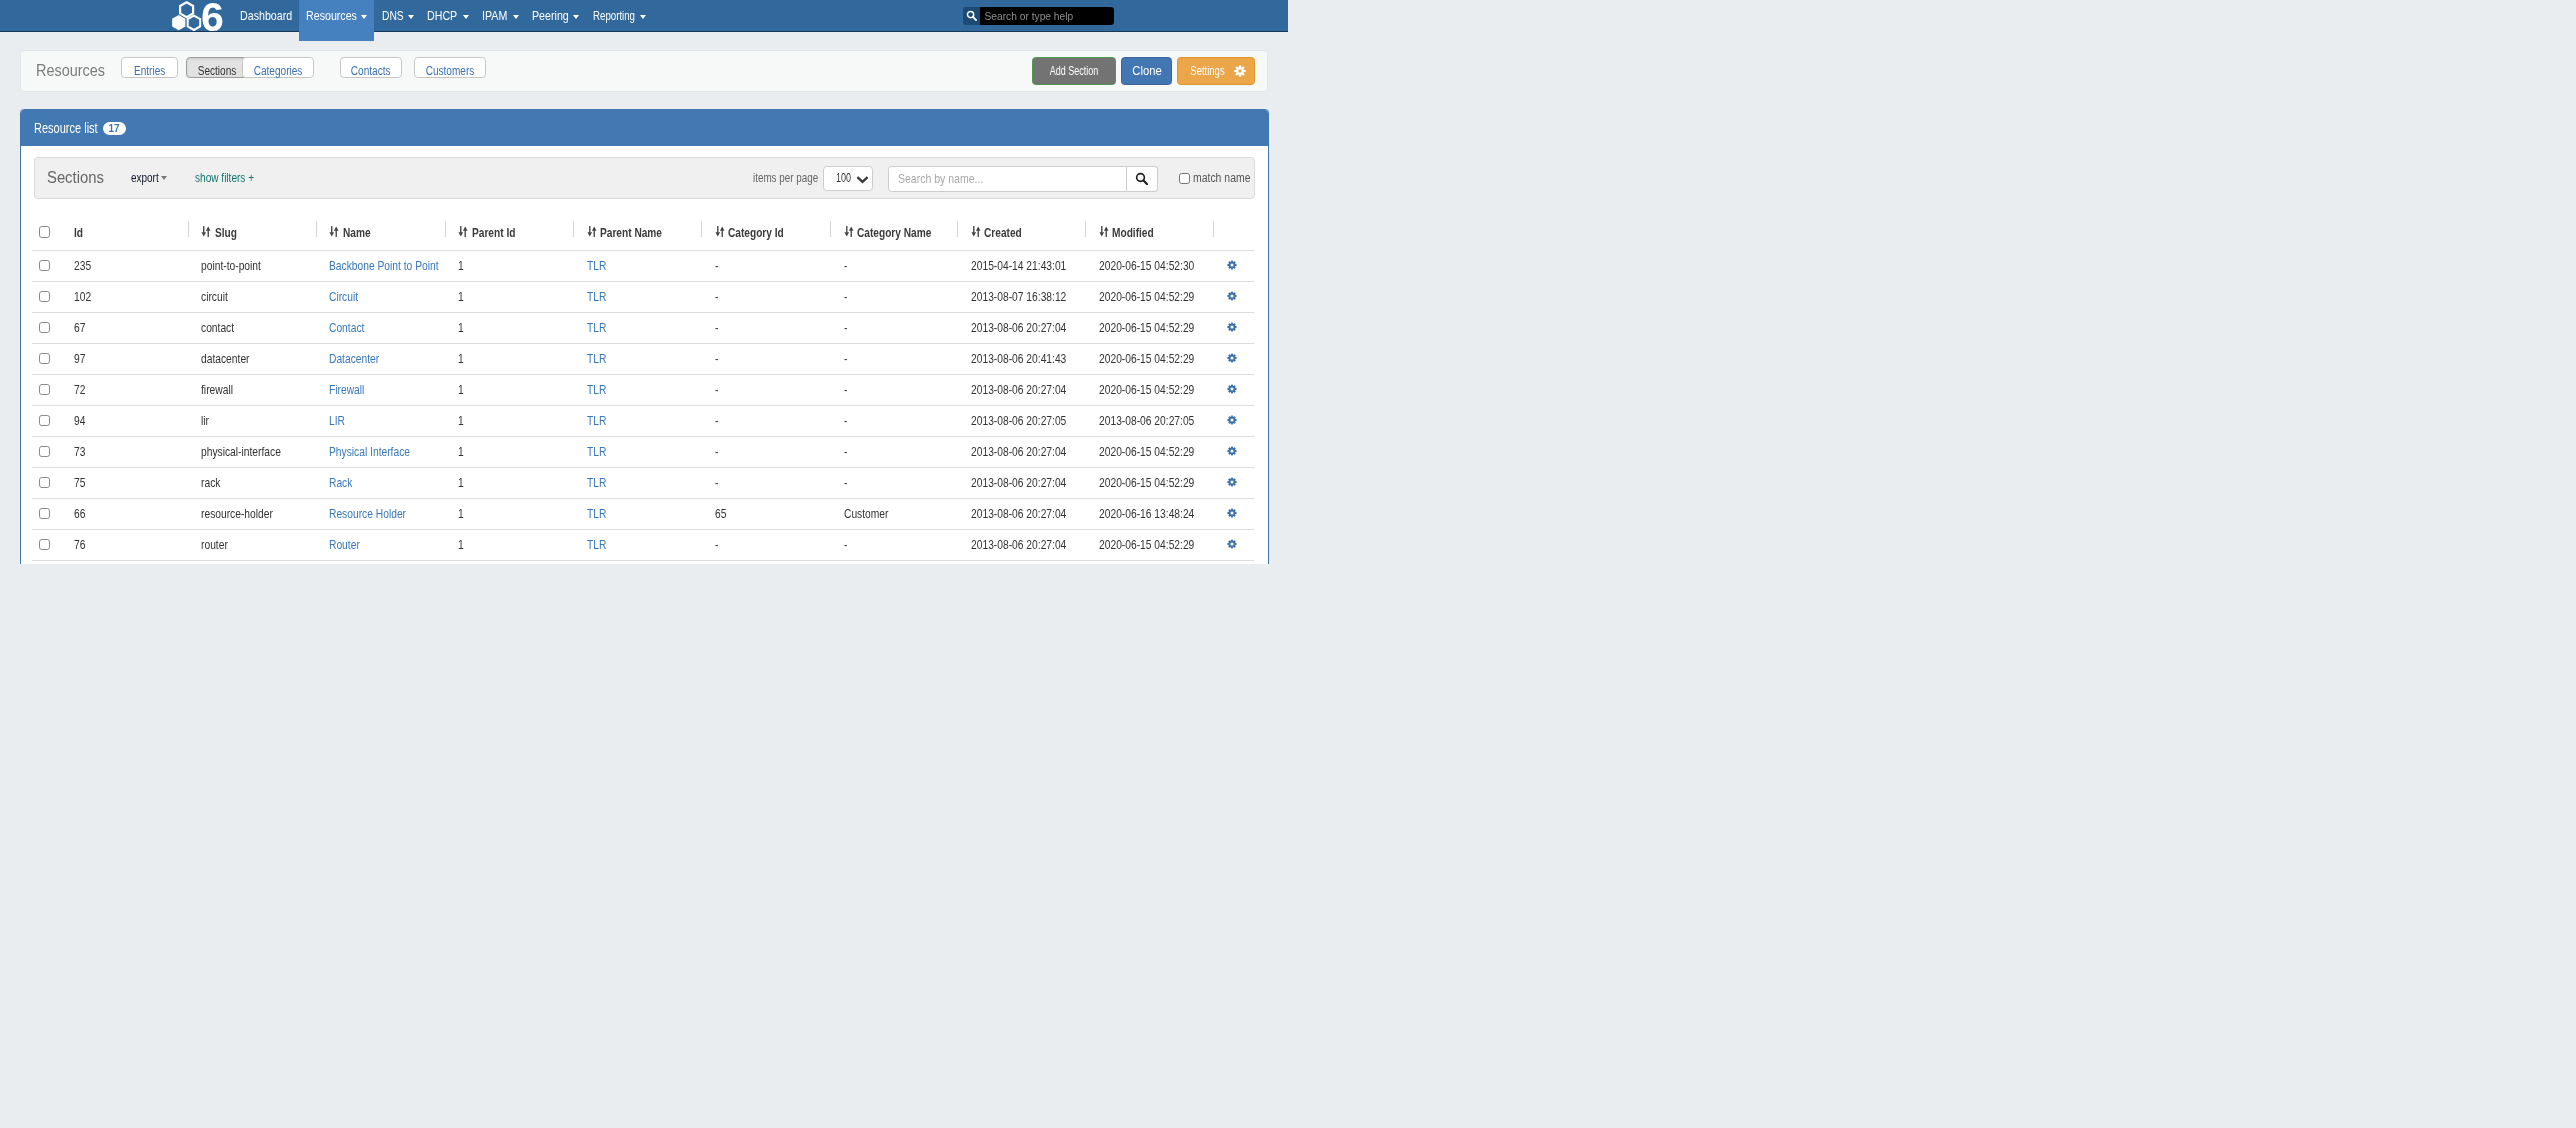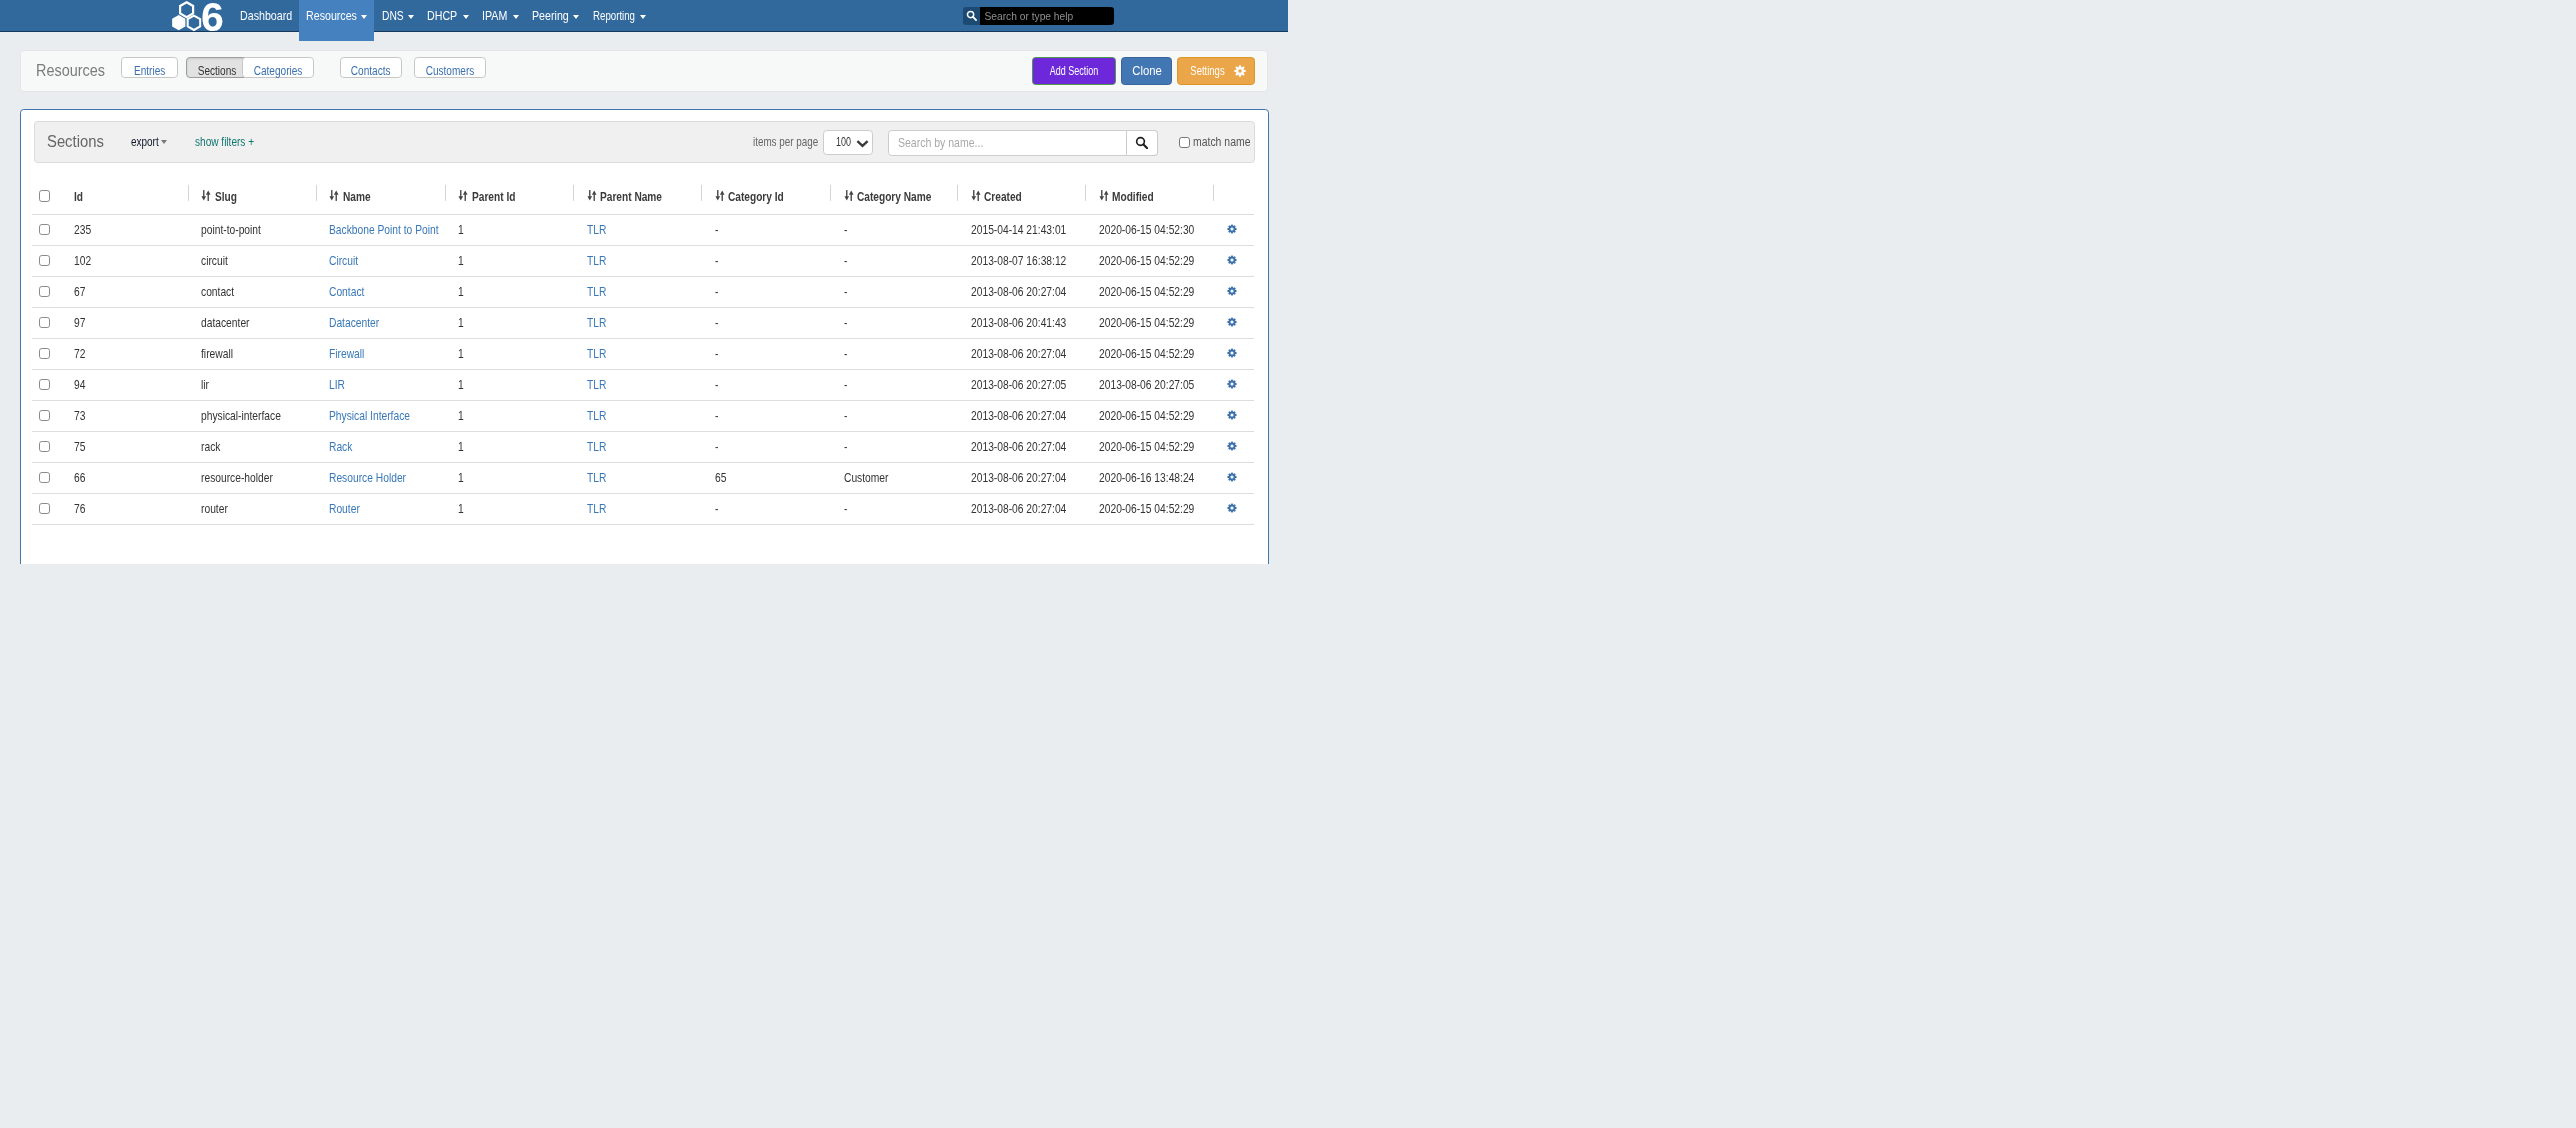--- a/index.html
+++ b/index.html
@@ -22,21 +22,21 @@
 #nsearch .inp span { display:inline-block; transform:scaleX(0.89); transform-origin:0 50%; color:#8F8F8F; font-size:11.5px; line-height:18px; padding-left:5px; white-space:nowrap; }
 
 
 #bar { position:absolute; left:20px; top:50px; width:1248px; height:42px; background:#F7F8F8; border:0.9px solid #E3E6E8; border-radius:3.7px; }
 #bar .title { position:absolute; left:14.7px; top:6.9px; font-size:17.4px; line-height:25px; color:#7B7B7B; }
 .tab { position:absolute; top:6.4px; height:21px; background:#fff; border:0.9px solid #C6C6C6; border-radius:3.7px; color:#3A70AD; font-size:12px; text-align:center; line-height:26px; }
 .tab .cxc { transform:scaleX(0.84); }
 .tab.on { background:#E2E2E2; border-color:#9E9E9E; color:#333; box-shadow:inset 0 0.9px 2.8px rgba(0,0,0,.12); }
 .btn { position:absolute; top:6.4px; height:27.5px; border-radius:3.7px; color:#fff; font-size:13px; text-align:center; line-height:26px; }
 .btn .cxc { transform:scaleX(0.73); }
-#btnAdd { left:1011px; width:84px; background:#6d28d9; border:0.9px solid #4E984E; }
+#btnAdd { left:1011px; width:84px; background:#737373; border:0.9px solid #4E984E; }
 #btnClone { left:1100px; width:51px; background:#4377B4; border:0.9px solid #38659B; }
 #btnSet { left:1156px; width:78px; background:#EBA64A; border:0.9px solid #DD9526; display:flex; align-items:center; justify-content:center; }
 #btnSet svg { margin-left:3.7px; }
 
 
 #panel { position:absolute; left:19.5px; top:109px; width:1249px; height:477px; background:#fff; border:0.9px solid #4076AE; border-radius:3.7px 3.7px 0 0; }
 #phead { height:36px; background:#4379B2; border-radius:2.8px 2.8px 0 0; position:relative; }
 #phead .pt { position:absolute; left:13.3px; top:0; line-height:36px; color:#fff; font-size:14.7px; }
 #phead .pt .cx { transform:scaleX(0.75); }
 #phead .badge { position:absolute; left:82px; top:12px; width:23px; height:13.2px; background:#fff; border-radius:6.6px; color:#3F74A9; font-size:10px; font-weight:bold; text-align:center; line-height:13.2px; }
@@ -132,20 +132,24 @@
           <rect x="0.4" y="8.2" width="4.4" height="3.6" rx="1" transform="rotate(45 10 10)"></rect>
           <rect x="15.2" y="8.2" width="4.4" height="3.6" rx="1" transform="rotate(45 10 10)"></rect>
           <circle cx="10" cy="10" r="6.6"></circle>
         </g>
         <circle cx="10" cy="10" r="2.9" fill="#EBA64A"></circle>
       </svg>
     </div>
 </div>
 
 <div id="panel">
+  <div id="phead">
+    <span class="pt"><span class="cx">Resource list</span></span>
+    <span class="badge">17</span>
+  </div>
   <div id="pbody">
     <div id="tbar">
       <span class="sect"><span class="cx">Sections</span></span>
       <span class="exp"><span class="cx">export</span></span>
       <i class="caret" style="left:126px;top:18.3px;border-top-color:#777"></i>
       <span class="sf"><span class="cx">show filters +</span></span>
       <span class="ipp"><span class="cx">items per page</span></span>
       <span class="sel"><span class="cx" style="transform:scaleX(0.75)">100</span><svg width="13" height="7.3" viewBox="0 0 14 8">
             <path d="M1.4 1.2 L7 6.4 L12.6 1.2" fill="none" stroke="#3a3a3a" stroke-width="2.6"></path>
           </svg></span>

